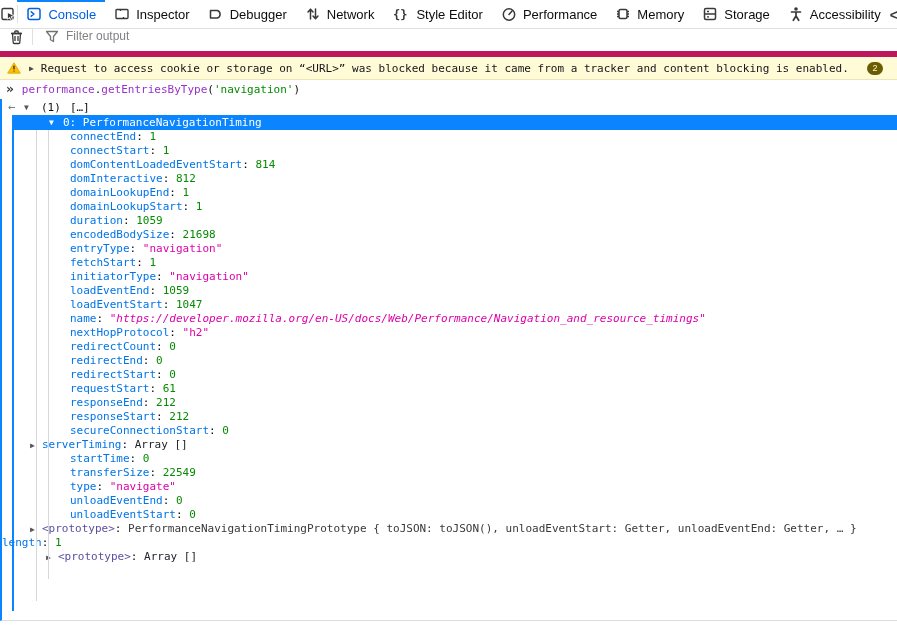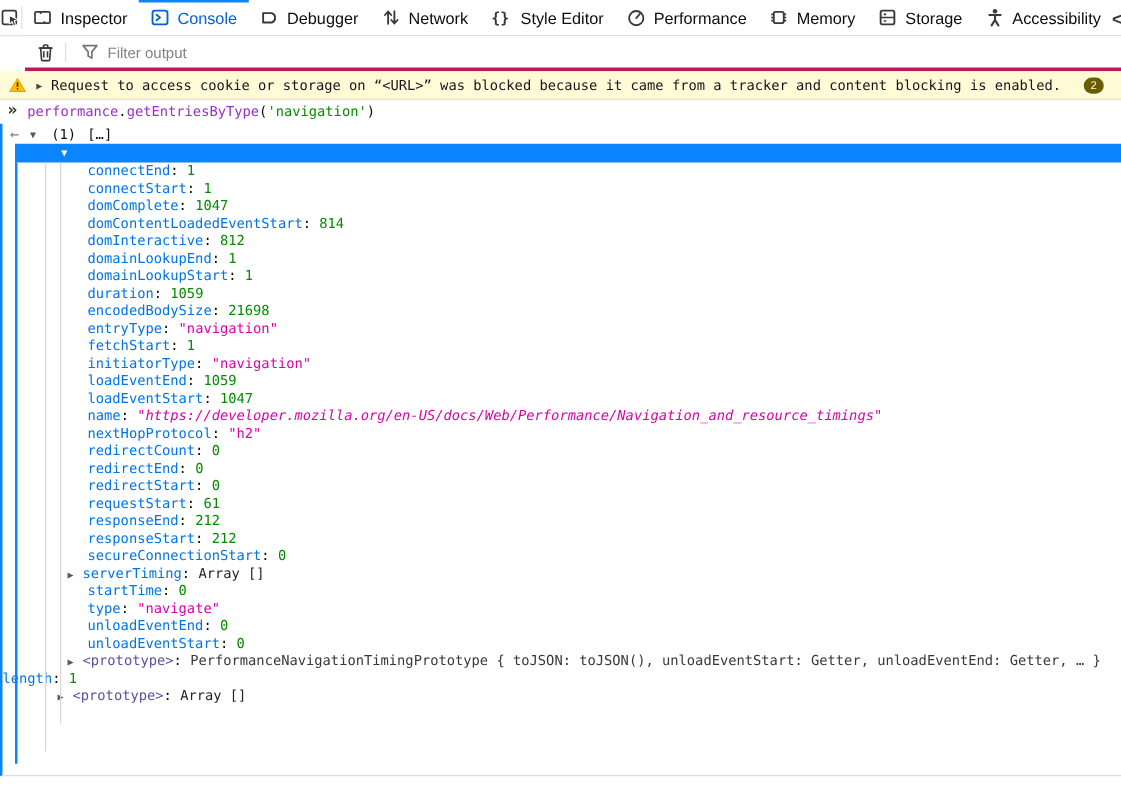--- a/index.html
+++ b/index.html
@@ -13,21 +13,21 @@
   .tsep { width:1px; background:#e0e0e1; margin:5px 0; }
   .tab { position:relative; display:flex; align-items:center; gap:6px; padding:0 9px;
          font-size:13px; color:#0c0c0d; background:none; border:none; cursor:default; }
   .tab .tab-ico { display:flex; align-items:center; }
   .tab.active { color:#0061e0; }
   .tab.active::before { content:""; position:absolute; top:0; left:0; right:0; height:2px; background:#0a84ff; }
   .overflow-glyph { margin-left:auto; margin-right:-7px; display:flex; align-items:center;
                     font-size:14px; font-weight:bold; color:#38383d; letter-spacing:-1px; padding-top:2px;}
 
   
-  .filterbar { height:28px; display:flex; align-items:center; border-bottom:3px solid #be185d; background:#fff;margin-left:20px; }
+  .filterbar { height:28px; display:flex; align-items:flex-start; border-bottom:6px solid #be185d; background:#fff; }
   .trash { width:32px; display:flex; justify-content:center; }
   .fsep { width:1px; height:16px; background:#e0e0e1; }
   .filterbox { display:flex; align-items:center; gap:7px; padding-left:12px; flex:1; }
   .filter-input { border:none; outline:none; font-size:12px; color:#0c0c0d; flex:1; }
   .filter-input::placeholder { color:#828287; }
 
   
   .warnrow { height:23px; background:#fffbd6; border-bottom:1px solid #ece5b6;
              display:flex; align-items:center; font-family:"DejaVu Sans Mono", monospace; font-size:11px; color:#15141a; }
   .warn-ico { margin:0 8px 0 7px; display:flex; }
@@ -55,21 +55,21 @@
   .ret-arrow { color:#7d7d84; font-size:12px; margin-left:6px; width:16px; }
   .twisty { color:#57575e; font-size:8px; width:14px; display:inline-block; }
   .sum-count { margin-left:3px; }
   .sum-bracket { margin-left:9px; }
 
   .selrow { height:15px; margin-left:10px; background:#0a84ff; color:#fff; display:flex; align-items:center; }
   .selrow .twisty { color:#fff; margin-left:37px; }
 
   .trow { height:14px; line-height:14px; white-space:nowrap; }
   .lv3  { padding-left:68px; }
-  .lv3x { padding-left:52px; }
+  .lv3x { padding-left:28px; }
   .lv2  { }
   .lv1x { padding-left:44px; }
   .trow .twisty { width:12px; }
   .pname { color:#0074e8; }
   .pname-proto { color:#5a50a0; }
   .colon { color:#0c0c0d; }
   .v-number { color:#058b00; }
   .v-string { color:#dd00a9; }
   .v-string_url { color:#dd00a9; font-style:italic; }
   .v-object { color:#23232a; }
@@ -84,37 +84,37 @@
   <div class="pickbtn">
     <span>
       <svg width="16" height="16" viewBox="0 0 16 16">
         <rect x="2" y="2.5" width="11" height="11" rx="1.5" fill="none" stroke="#38383d" stroke-width="1.4"></rect>
         <path d="M7.5 6.5 L14.3 9.7 L11.2 10.5 L12.6 13.8 L11 14.5 L9.6 11.2 L7.5 13.3 Z" fill="#38383d" stroke="#fff" stroke-width="0.8"></path>
       </svg>
     </span>
   </div>
   <div class="tsep"></div>
   <div id="tabs-host" style="display:flex; align-items:stretch;">
+      <button class="tab active">
+        <span class="tab-ico">
+          <svg width="16" height="16" viewBox="0 0 16 16">
+            <rect x="2" y="2.5" width="12" height="11" rx="2" fill="none" stroke="#0061e0" stroke-width="1.5"></rect>
+            <path d="M5.2 5.8 L8 8 L5.2 10.2" fill="none" stroke="#0061e0" stroke-width="1.5" stroke-linecap="round" stroke-linejoin="round"></path>
+          </svg>
+        </span>
+        <span>Console</span>
+      </button>
       <button class="tab">
         <span class="tab-ico">
           <svg width="16" height="16" viewBox="0 0 16 16">
             <rect x="2" y="3.5" width="12" height="9" rx="1" fill="none" stroke="#38383d" stroke-width="1.4"></rect>
             <path d="M6.5 3.5 v1.6 M9.5 10.9 v1.6" stroke="#38383d" stroke-width="1.4"></path>
           </svg>
         </span>
         <span>Inspector</span>
-      </button>
-      <button class="tab active">
-        <span class="tab-ico">
-          <svg width="16" height="16" viewBox="0 0 16 16">
-            <rect x="2" y="2.5" width="12" height="11" rx="2" fill="none" stroke="#0061e0" stroke-width="1.5"></rect>
-            <path d="M5.2 5.8 L8 8 L5.2 10.2" fill="none" stroke="#0061e0" stroke-width="1.5" stroke-linecap="round" stroke-linejoin="round"></path>
-          </svg>
-        </span>
-        <span>Console</span>
       </button>
       <button class="tab">
         <span class="tab-ico">
           <svg width="16" height="16" viewBox="0 0 16 16">
             <path d="M2.5 4.5 h7 a4 4 0 0 1 0 7.5 h-7 Z" fill="none" stroke="#38383d" stroke-width="1.5" stroke-linejoin="round"></path>
           </svg>
         </span>
         <span>Debugger</span>
       </button>
       <button class="tab">
@@ -219,26 +219,26 @@
 
   <div class="sumrow">
     <span class="ret-arrow">←</span>
     <span class="twisty">▼</span>
     <span class="sum-count">(1)</span>
     <span class="sum-bracket">[…]</span>
   </div>
 
   <div class="selrow">
     <span class="twisty">▼</span>
+    <span>0: PerformanceNavigationTiming</span>
   </div>
 
   <div id="tree-host">
       <div class="trow lv3"><span class="pname">connectEnd</span><span class="colon">: </span><span class="v-number">1</span></div>
       <div class="trow lv3"><span class="pname">connectStart</span><span class="colon">: </span><span class="v-number">1</span></div>
-      <div class="trow lv3"><span class="pname">domComplete</span><span class="colon">: </span><span class="v-number">1047</span></div>
       <div class="trow lv3"><span class="pname">domContentLoadedEventStart</span><span class="colon">: </span><span class="v-number">814</span></div>
       <div class="trow lv3"><span class="pname">domInteractive</span><span class="colon">: </span><span class="v-number">812</span></div>
       <div class="trow lv3"><span class="pname">domainLookupEnd</span><span class="colon">: </span><span class="v-number">1</span></div>
       <div class="trow lv3"><span class="pname">domainLookupStart</span><span class="colon">: </span><span class="v-number">1</span></div>
       <div class="trow lv3"><span class="pname">duration</span><span class="colon">: </span><span class="v-number">1059</span></div>
       <div class="trow lv3"><span class="pname">encodedBodySize</span><span class="colon">: </span><span class="v-number">21698</span></div>
       <div class="trow lv3"><span class="pname">entryType</span><span class="colon">: </span><span class="v-string">"navigation"</span></div>
       <div class="trow lv3"><span class="pname">fetchStart</span><span class="colon">: </span><span class="v-number">1</span></div>
       <div class="trow lv3"><span class="pname">initiatorType</span><span class="colon">: </span><span class="v-string">"navigation"</span></div>
       <div class="trow lv3"><span class="pname">loadEventEnd</span><span class="colon">: </span><span class="v-number">1059</span></div>
@@ -247,20 +247,21 @@
       <div class="trow lv3"><span class="pname">nextHopProtocol</span><span class="colon">: </span><span class="v-string">"h2"</span></div>
       <div class="trow lv3"><span class="pname">redirectCount</span><span class="colon">: </span><span class="v-number">0</span></div>
       <div class="trow lv3"><span class="pname">redirectEnd</span><span class="colon">: </span><span class="v-number">0</span></div>
       <div class="trow lv3"><span class="pname">redirectStart</span><span class="colon">: </span><span class="v-number">0</span></div>
       <div class="trow lv3"><span class="pname">requestStart</span><span class="colon">: </span><span class="v-number">61</span></div>
       <div class="trow lv3"><span class="pname">responseEnd</span><span class="colon">: </span><span class="v-number">212</span></div>
       <div class="trow lv3"><span class="pname">responseStart</span><span class="colon">: </span><span class="v-number">212</span></div>
       <div class="trow lv3"><span class="pname">secureConnectionStart</span><span class="colon">: </span><span class="v-number">0</span></div>
       <div class="trow lv3x"><span class="twisty">▶</span><span class="pname">serverTiming</span><span class="colon">: </span><span class="v-object">Array []</span></div>
       <div class="trow lv3"><span class="pname">startTime</span><span class="colon">: </span><span class="v-number">0</span></div>
+      <div class="trow lv3"><span class="pname">transferSize</span><span class="colon">: </span><span class="v-number">22549</span></div>
       <div class="trow lv3"><span class="pname">type</span><span class="colon">: </span><span class="v-string">"navigate"</span></div>
       <div class="trow lv3"><span class="pname">unloadEventEnd</span><span class="colon">: </span><span class="v-number">0</span></div>
       <div class="trow lv3"><span class="pname">unloadEventStart</span><span class="colon">: </span><span class="v-number">0</span></div>
       <div class="trow lv3x"><span class="twisty">▶</span><span class="pname-proto">&lt;prototype&gt;</span><span class="colon">: </span><span class="v-proto_summary">PerformanceNavigationTimingPrototype { toJSON: toJSON(), unloadEventStart: Getter, unloadEventEnd: Getter, … }</span></div>
       <div class="trow lv2"><span class="pname">length</span><span class="colon">: </span><span class="v-number">1</span></div>
       <div class="trow lv1x"><span class="twisty">▶</span><span class="pname-proto">&lt;prototype&gt;</span><span class="colon">: </span><span class="v-object">Array []</span></div>
     </div>
 </div>
 
 </body></html>

